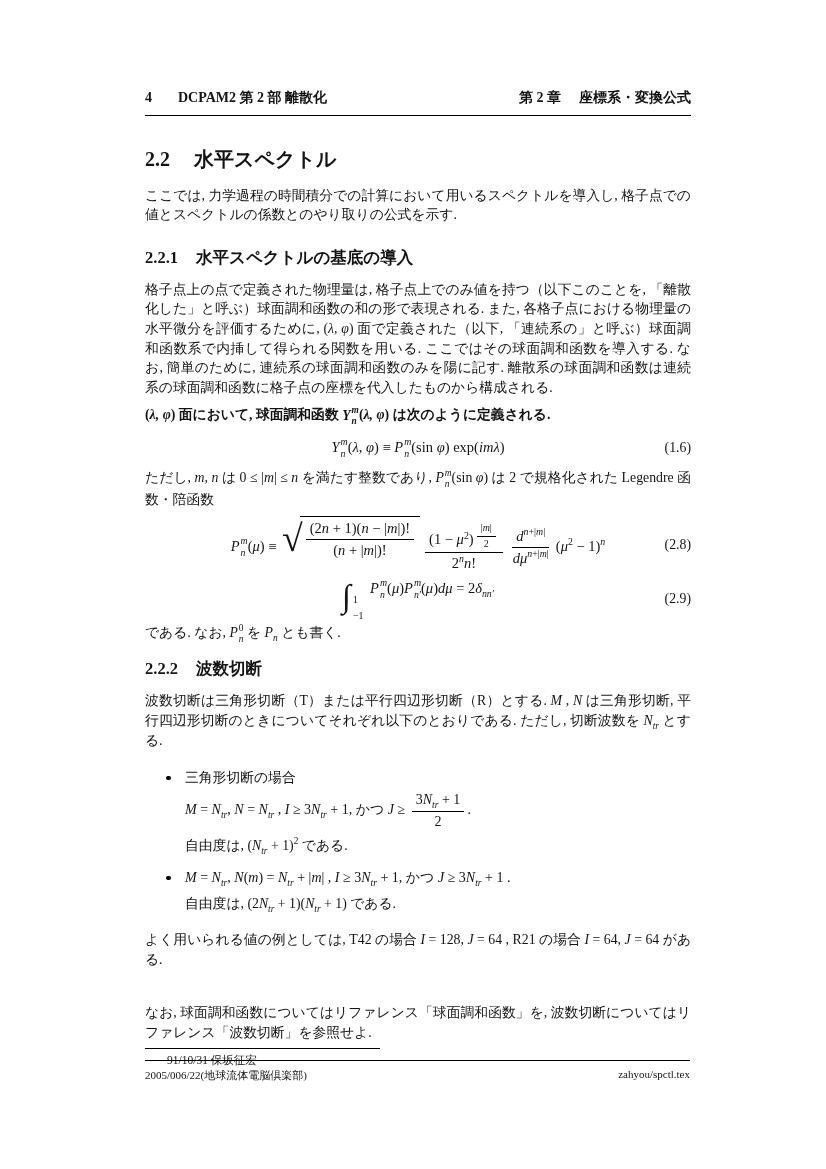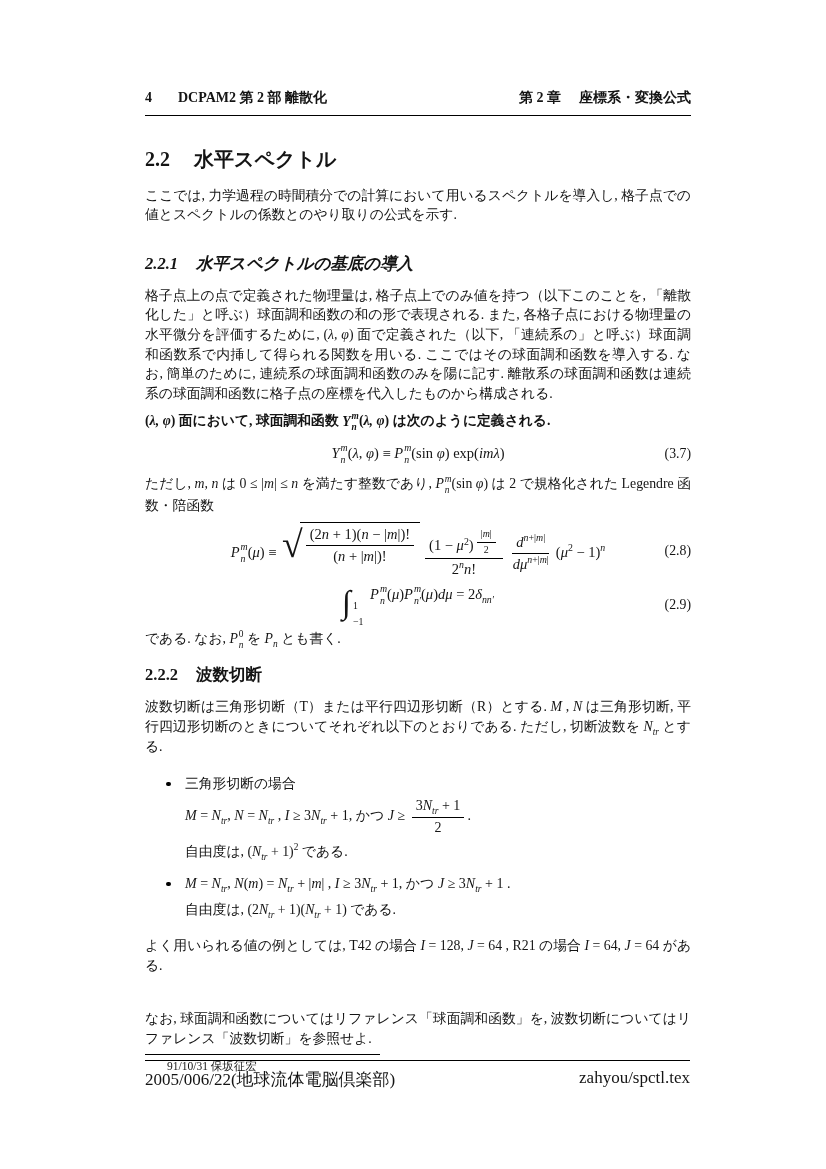--- a/index.html
+++ b/index.html
@@ -22,21 +22,21 @@
     padding-bottom:7px;border-bottom:1px solid #000;
   }
   .doc-header .grp{display:flex;align-items:baseline;}
   .doc-header .pageno{margin-right:26px;}
   .doc-header .chapno{margin-right:18px;}
   
   .sec-h{margin-top:32px;font-size:20px;line-height:23px;font-weight:bold;display:flex;}
   .sec-h .no{margin-right:24px;}
   .sub-h{font-size:16.5px;line-height:19px;font-weight:bold;display:flex;}
   .sub-h .no{margin-right:18px;}
-  .sub-h.s1{margin-top:29px;font-style:italic;}
+  .sub-h.s1{margin-top:23px;}
   .sub-h.s2{margin-top:14px;}
   
   .para{text-align:justify;}
   .p-intro{margin-top:15px;}
   .p-basis{margin-top:13px;}
   .p-sphdef{margin-top:8px;font-weight:bold;}
   .p-legendre{margin-top:8px;}
   .p-pnnote{margin-top:2px;}
   .p-trunc{margin-top:13px;}
   .p-examples{margin-top:16px;}
@@ -73,21 +73,21 @@
   .bitem2 .bmath{margin-top:6px;}
   .bitem2 .bdof{margin-top:6px;}
   
   .fn-rule{margin-top:5px;width:235px;border-top:1px solid #000;}
   .fn-text{margin-top:4px;padding-left:22px;font-size:11.5px;line-height:14px;font-family:Liberation Serif, serif;}
   
   .page-footer{
     position:absolute;left:145px;right:136px;top:1060px;
     border-top:1px solid #000;padding-top:7px;
     display:flex;justify-content:space-between;
-    font-size:17px;
+    font-size:11px;
   }
 </style>
 </head>
 <body>
 
 <div class="page">
   <div class="content">
 
     <div class="doc-header">
       <div class="grp">
@@ -111,21 +111,21 @@
       <span class="no">2.2.1</span>
       <span>水平スペクトルの基底の導入</span>
     </div>
 
     <div class="para p-basis">格子点上の点で定義された物理量は, 格子点上でのみ値を持つ（以下このことを, 「離散化した」と呼ぶ）球面調和函数の和の形で表現される. また, 各格子点における物理量の水平微分を評価するために, (<span class="mi">λ, φ</span>) 面で定義された（以下, 「連続系の」と呼ぶ）球面調和函数系で内挿して得られる関数を用いる. ここではその球面調和函数を導入する. なお, 簡単のために, 連続系の球面調和函数のみを陽に記す. 離散系の球面調和函数は連続系の球面調和函数に格子点の座標を代入したものから構成される.</div>
 
     <div class="para p-sphdef">(<span class="mi">λ, φ</span>) 面において, 球面調和函数 <span><span class="ssb"><span class="mi">Y</span></span><span class="sscol"><span class="r"><span class="mi">m</span></span><span class="r"><span class="mi">n</span></span></span></span>(<span class="mi">λ, φ</span>) は次のように定義される.</div>
 
     <div class="eq-row eq-27">
       <span><span><span class="ssb"><span class="mi">Y</span></span><span class="sscol"><span class="r"><span class="mi">m</span></span><span class="r"><span class="mi">n</span></span></span></span>(<span class="mi">λ</span>, <span class="mi">φ</span>) ≡ <span><span class="ssb"><span class="mi">P</span></span><span class="sscol"><span class="r"><span class="mi">m</span></span><span class="r"><span class="mi">n</span></span></span></span>(sin <span class="mi">φ</span>) exp(<span class="mi">imλ</span>)</span>
-      <span class="eq-num">(3.7)</span>
+      <span class="eq-num">(1.6)</span>
     </div>
 
     <div class="para p-legendre">ただし, <span class="mi">m, n</span> は 0 ≤ |<span class="mi">m</span>| ≤ <span class="mi">n</span> を満たす整数であり, <span><span class="ssb"><span class="mi">P</span></span><span class="sscol"><span class="r"><span class="mi">m</span></span><span class="r"><span class="mi">n</span></span></span></span>(sin <span class="mi">φ</span>) は 2 で規格化された Legendre 函数・陪函数</div>
 
     <div class="eq-row eq-28">
       <span><span><span class="ssb"><span class="mi">P</span></span><span class="sscol"><span class="r"><span class="mi">m</span></span><span class="r"><span class="mi">n</span></span></span></span>(<span class="mi">μ</span>) ≡ <span class="sqrt">
             <span class="rad">√</span>
             <span class="bod">
               <span class="frac">
                 <span class="fn">(2<span class="mi">n</span> + 1)(<span class="mi">n</span> − |<span class="mi">m</span>|)!</span>

